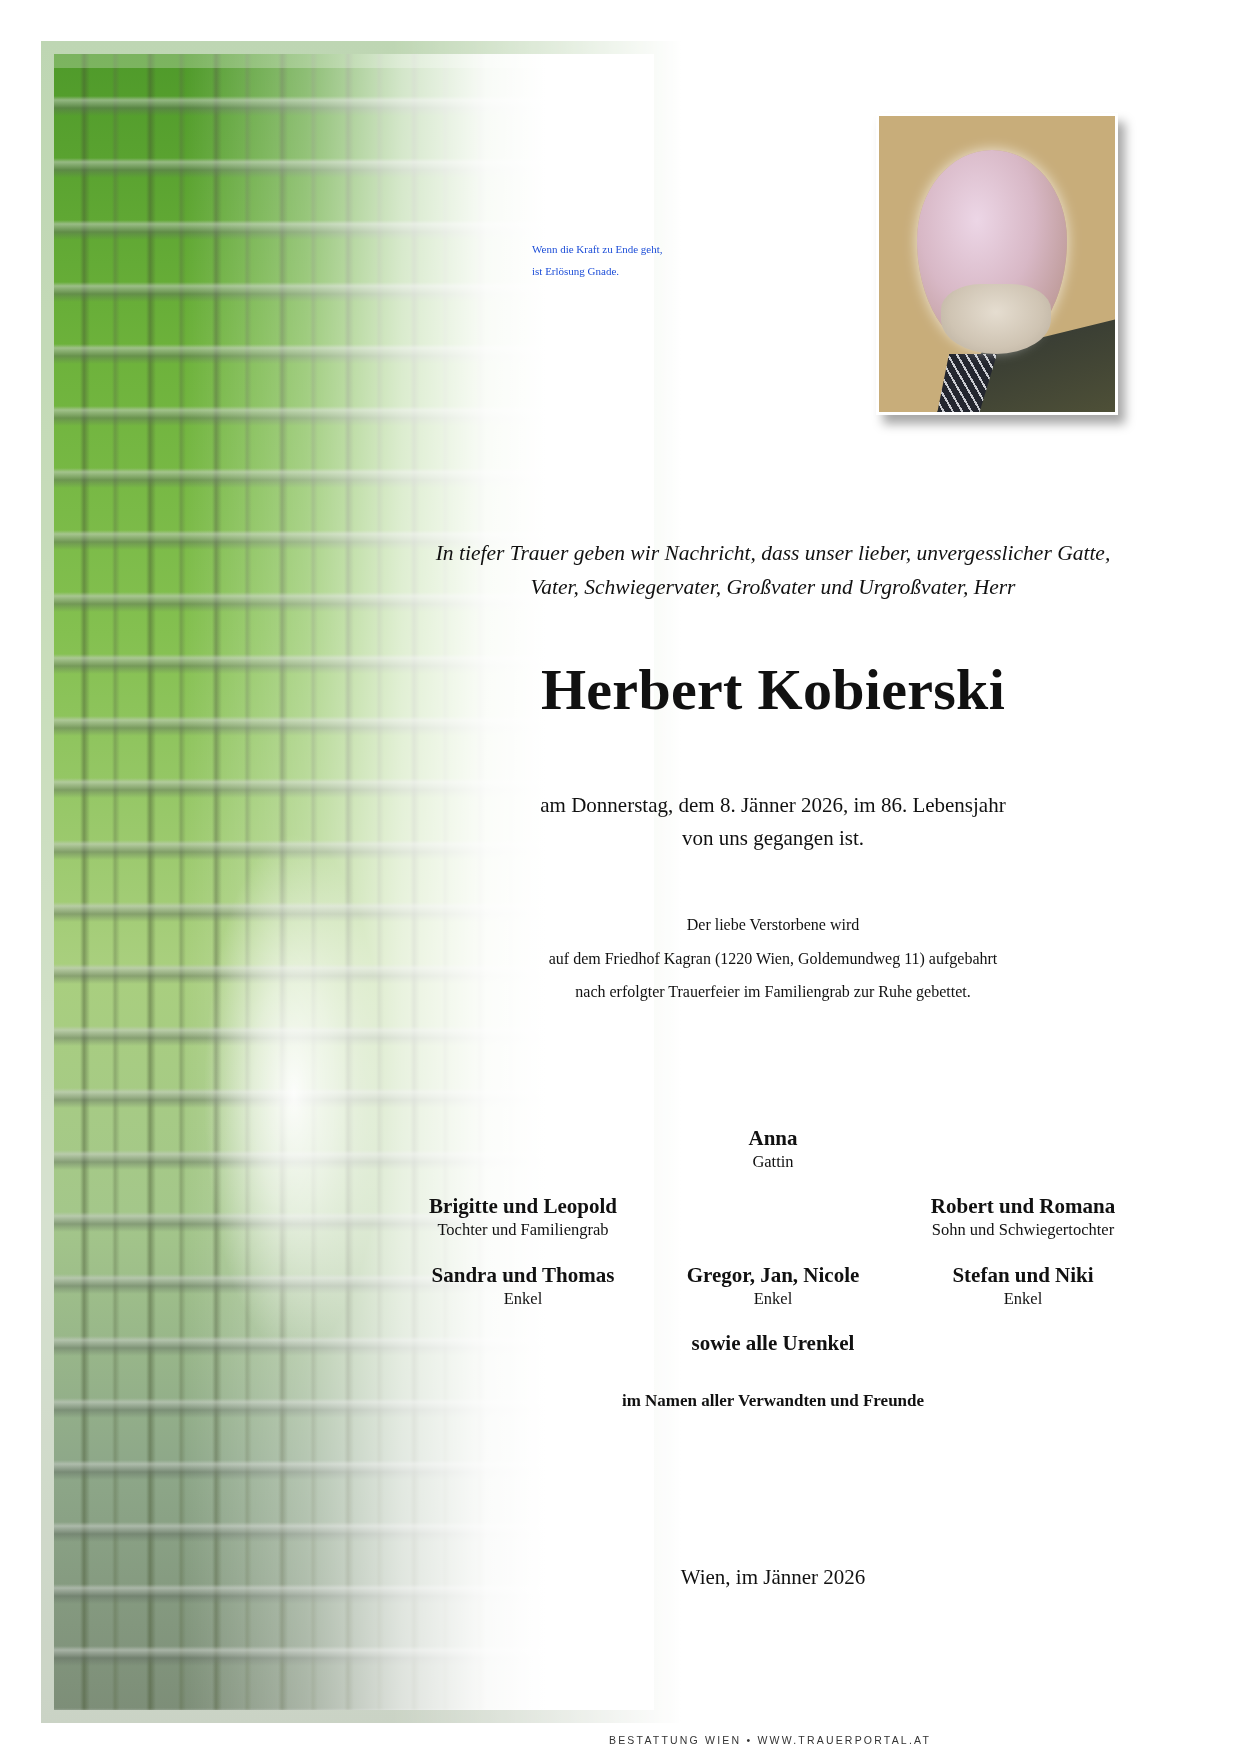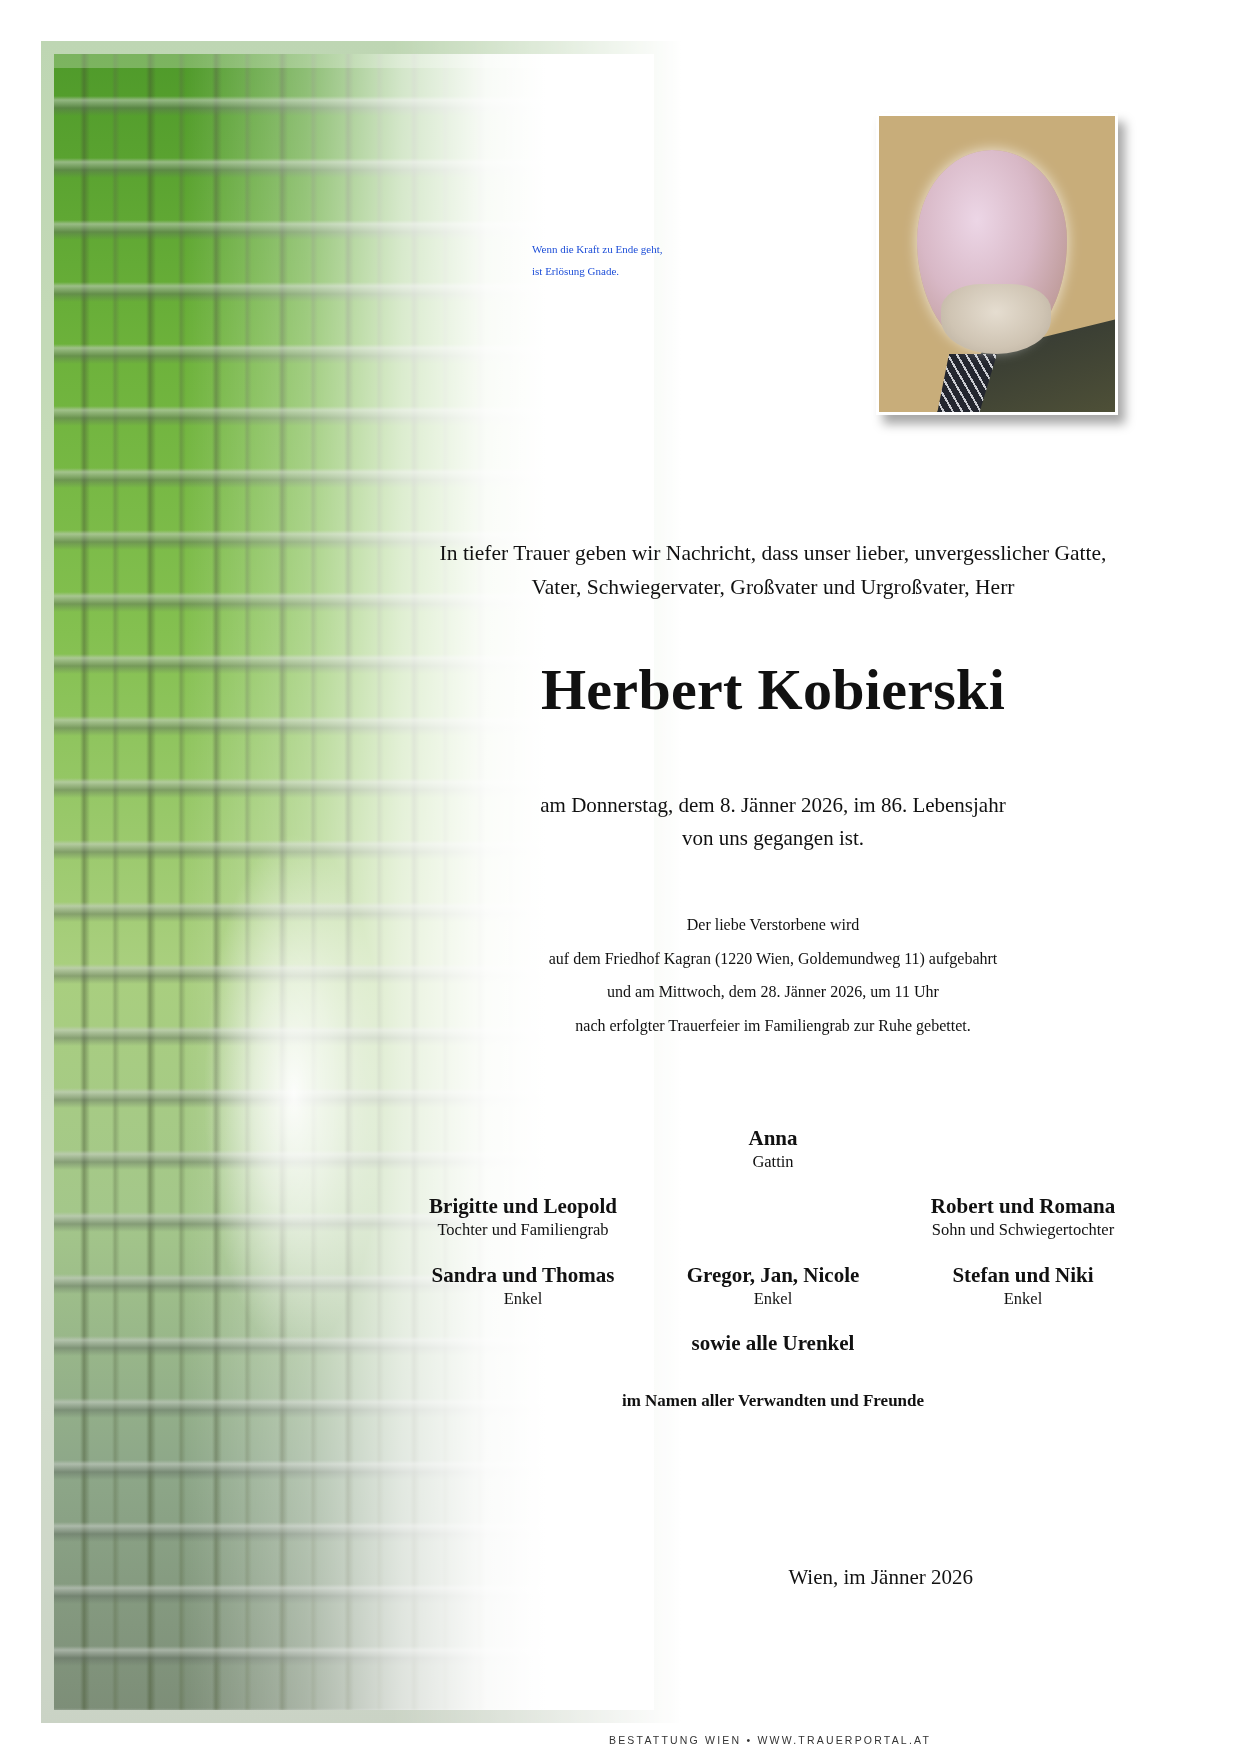--- a/index.html
+++ b/index.html
@@ -82,41 +82,41 @@
   .portrait .collar {
     position: absolute; left: 58px; top: 238px; width: 60px; height: 60px;
     background: repeating-linear-gradient(60deg, #23262e 0 6px, #c9cbd0 6px 8px);
     clip-path: polygon(20% 0%, 100% 0%, 70% 100%, 0% 100%);
   }
 
   
   .center-col {
     position: absolute; left: 393px; width: 760px; text-align: center;
   }
-  .intro { top: 536px; font-size: 21.5px; line-height: 34px; }
+  .intro { top: 536px; font-size: 21.5px; line-height: 34px; font-style: italic; }
   .name  { top: 655px; font-size: 58px; line-height: 70px; font-weight: bold; letter-spacing: 0.3px; }
   .date-lines { top: 789px; font-size: 21px; line-height: 33px; }
   .burial-lines { top: 908px; font-size: 16px; line-height: 33.5px; }
   .line { display: block; }
 
   
   .fam-name { font-weight: bold; font-size: 21px; line-height: 26px; }
   .fam-rel  { font-size: 16.5px; line-height: 22px; }
   .fam-block { position: absolute; width: 300px; text-align: center; }
   .fam-block.c-left  { left: 373px; }
   .fam-block.c-mid   { left: 623px; }
   .fam-block.c-right { left: 873px; }
   .anna    { top: 1125px; }
   .row2    { top: 1193px; }
   .row3    { top: 1262px; }
   .urenkel { top: 1330px; }
   .namens { position: absolute; left: 473px; width: 600px; top: 1391px; text-align: center;
             font-weight: bold; font-size: 17px; }
 
-  .place-date { position: absolute; left: 573px; width: 400px; top: 1565px; text-align: right; font-size: 21px; }
+  .place-date { position: absolute; left: 573px; width: 400px; top: 1565px; text-align: center; font-size: 21px; }
 
   .credit {
     position: absolute; left: 560px; width: 420px; top: 1691px; text-align: center;
     font-family: "Liberation Sans", "DejaVu Sans", sans-serif;
     font-size: 10.5px; letter-spacing: 2.2px; color: #333; margin-top: 43px;
   }
 </style>
 </head>
 <body>
 
@@ -149,21 +149,20 @@
 <div class="center-col name">Herbert Kobierski</div>
 
 <div class="center-col date-lines">
   <span class="line">am Donnerstag, dem 8. Jänner 2026, im 86. Lebensjahr</span>
   <span class="line">von uns gegangen ist.</span>
 </div>
 
 <div class="center-col burial-lines">
   <span class="line">Der liebe Verstorbene wird</span>
   <span class="line">auf dem Friedhof Kagran (1220 Wien, Goldemundweg 11) aufgebahrt</span>
-  <span class="line">und am Mittwoch, dem 28. Jänner 2026, um 11 Uhr</span>
   <span class="line">nach erfolgter Trauerfeier im Familiengrab zur Ruhe gebettet.</span>
 </div>
 
 <div class="fam-block c-mid anna">
   <div class="fam-name">Anna</div>
   <div class="fam-rel">Gattin</div>
 </div>
 
 <div class="fam-block c-left row2">
   <div class="fam-name">Brigitte und Leopold</div>

